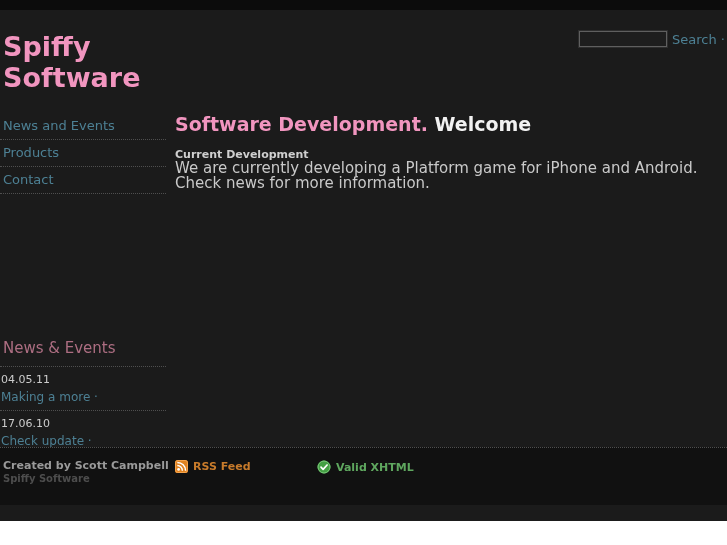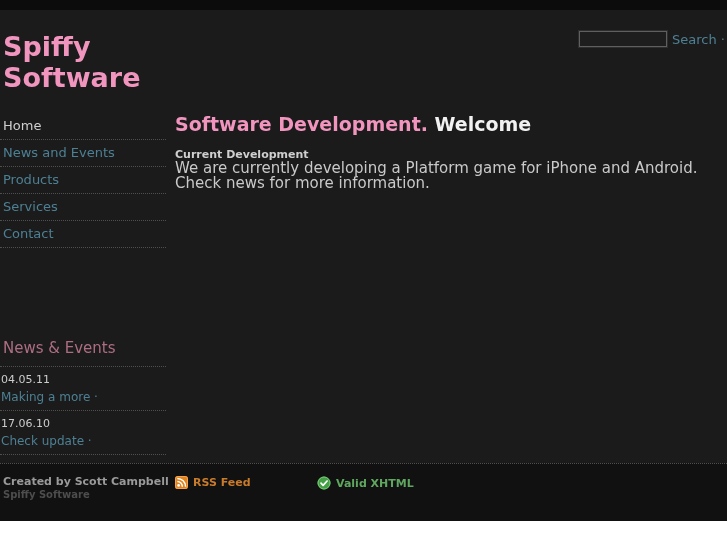--- a/index.html
+++ b/index.html
@@ -136,21 +136,21 @@
   }
   .content-paragraph {
     font-size: 15px;
     color: #c9c9c9;
     line-height: 15px;
   }
 
   
   .footer {
     position: absolute;
-    left: 0; bottom: 0;
+    left: 0; bottom: 16px;
     width: 727px; height: 58px;
     background: #111111;
     border-top: 1px dotted #4f4f4f;
   }
   .footer-credits {
     position: absolute;
     top: 11px; left: 3px;
   }
   .footer-created {
     font-size: 11px;
@@ -199,24 +199,22 @@
       <div>Spiffy</div>
       <div>Software</div>
     </div>
 
     <div class="search-area">
       <input class="search-input" type="text" value="" style="">
       <a class="search-link">Search ·</a>
     </div>
 
     <div class="nav">
-      <a class="nav-item active">Home</a>
       <a class="nav-item">News and Events</a>
       <a class="nav-item">Products</a>
-      <a class="nav-item">Services</a>
       <a class="nav-item">Contact</a>
     </div>
 
     <div class="news">
       <h3 class="news-title">News &amp; Events</h3>
 
       <div class="news-item">
         <span class="news-date">04.05.11</span>
         <a class="news-link">Making a more ·</a>
       </div>

